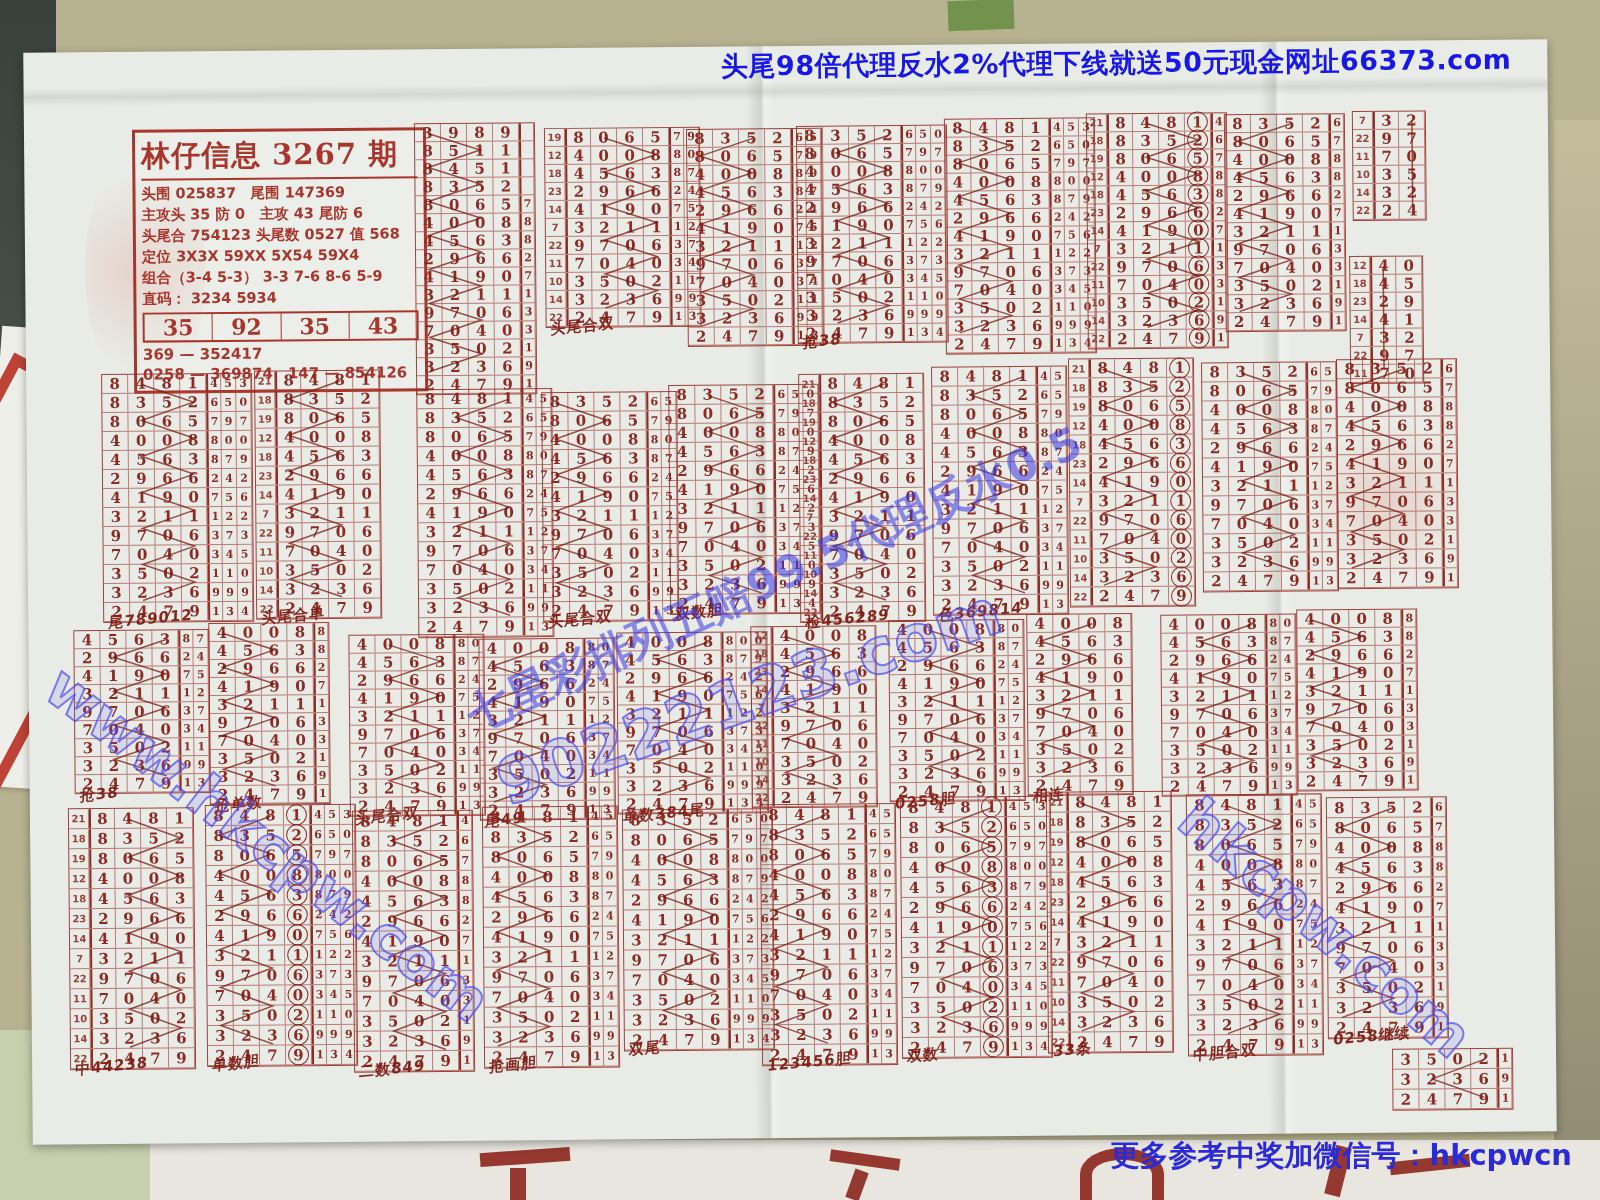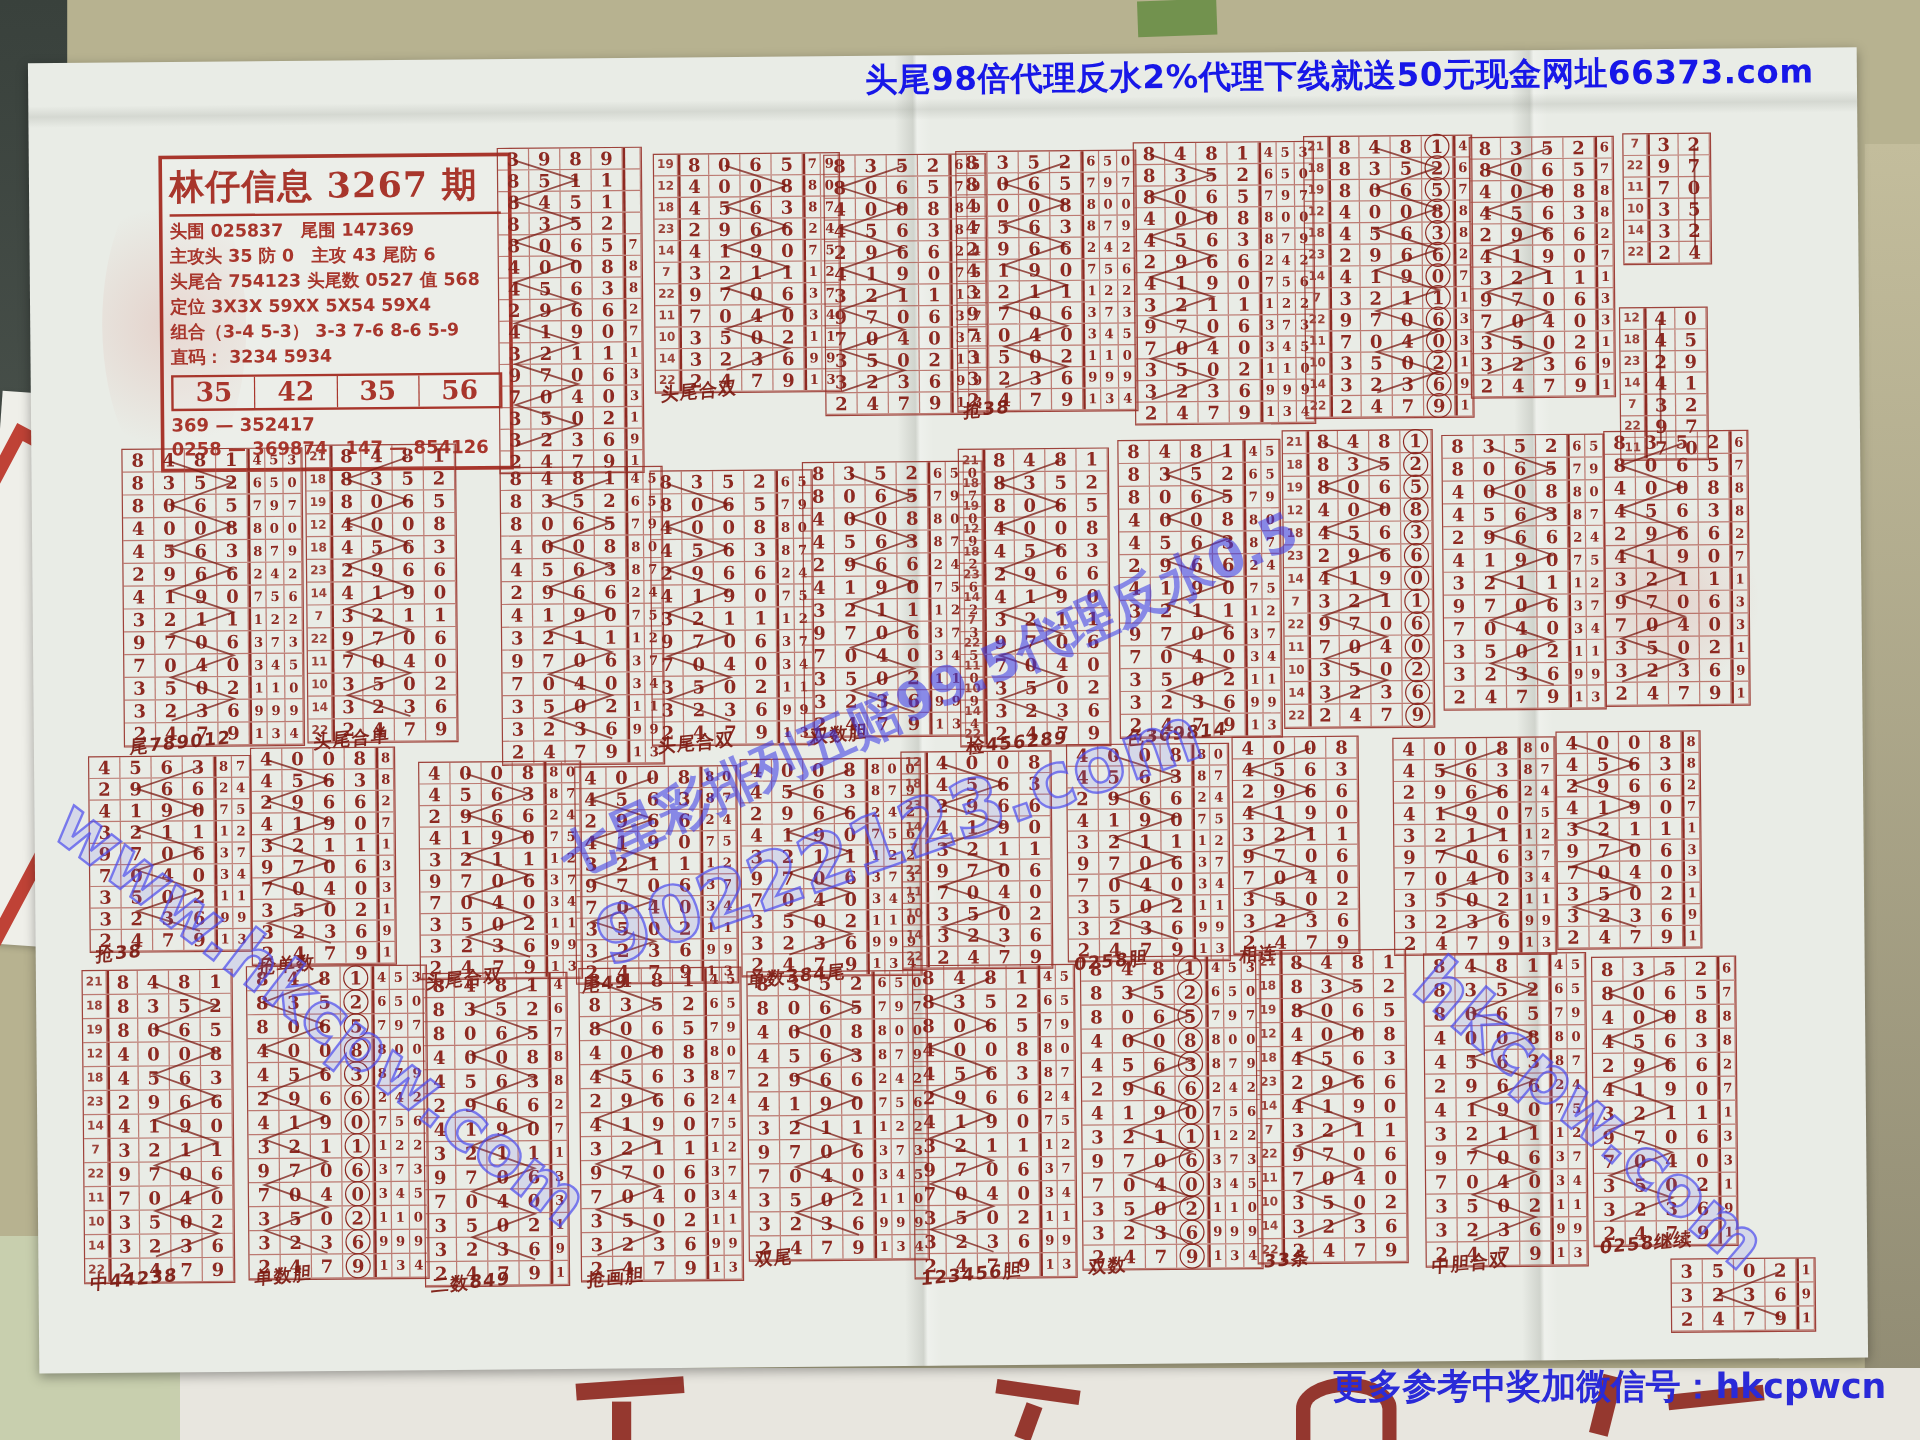--- a/index.html
+++ b/index.html
@@ -110,23 +110,23 @@
   <div class="hbox">
     <div class="title">林仔信息 3267 期</div>
     <div class="line">头围 025837　尾围 147369</div>
     <div class="line">主攻头 35 防 0　主攻 43 尾防 6</div>
     <div class="line">头尾合 754123 头尾数 0527 值 568</div>
     <div class="line">定位 3X3X 59XX 5X54 59X4</div>
     <div class="line">组合（3-4 5-3） 3-3 7-6 8-6 5-9</div>
     <div class="line">直码： 3234  5934</div>
     <div class="hrow">
       <span>35</span>
-      <span>42</span>
+      <span>92</span>
       <span>35</span>
-      <span>56</span>
+      <span>43</span>
     </div>
     <div class="hfoot">369 — 352417</div>
     <div class="hfoot">0258 — 369874　147 — 854126</div>
   </div>
 
   <div id="grid-layer">
       <div class="block" style="left: 390px; top: 74px;">
         <div class="grow" style="height: 17px;">
           <span class="cell">3</span>
           <span class="cell">9</span>

